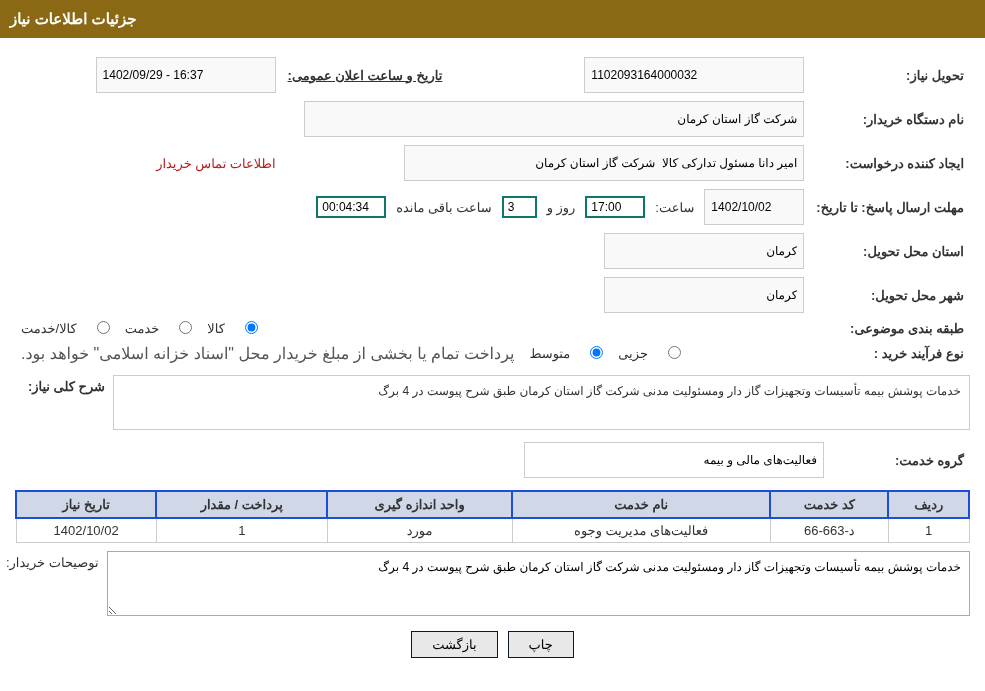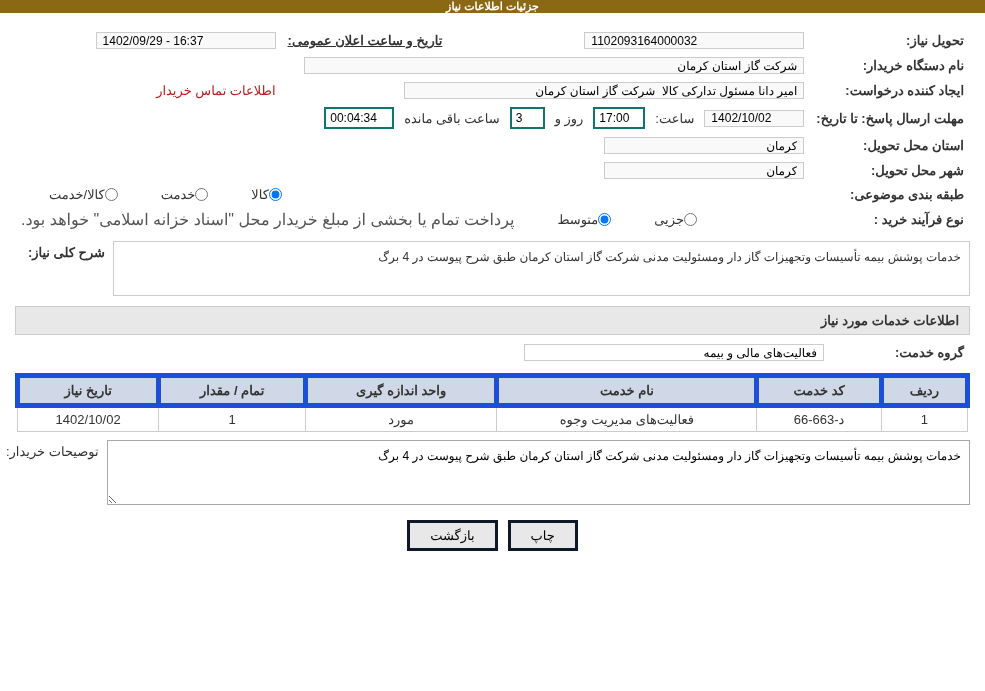--- a/index.html
+++ b/index.html
@@ -12,23 +12,23 @@
     }
     .page-container {
       max-width: 985px;
       margin: 0 auto;
       background: #fff;
       min-height: 691px;
     }
     .header-bar {
       background: #8B6914;
       color: white;
-      text-align: center;
-      padding: 0;
-      font-size: 11px;
+      text-align: left;
+      padding: 10px;
+      font-size: 15px;
       font-weight: bold;
     }
     .main-content {
       padding: 15px;
     }
     .info-table {
       width: 100%;
       border-collapse: collapse;
       margin-bottom: 8px;
     }
@@ -47,21 +47,21 @@
       text-align: right;
     }
     .input-field {
       border: 1px solid #ccc;
       padding: 3px 6px;
       background: #fff;
       width: 100%;
       text-align: right;
       font-family: Tahoma, Arial, sans-serif;
       font-size: 12px;
-      height: 17px;
+      height: 36px;
     }
     .input-readonly {
       background: #f9f9f9;
     }
     .row-flex {
       display: flex;
       align-items: center;
       gap: 6px;
     }
     .link-blue {
@@ -70,24 +70,23 @@
       cursor: pointer;
     }
     .radio-group {
       display: flex;
       gap: 15px;
       align-items: center;
       justify-content: flex-end;
     }
     .radio-label {
       display: flex;
-      align-items: center;
-      gap: 0;
+      align-items: flex-start;
+      gap: 20px;
       cursor: pointer;
-      margin-left: 28px;
     }
     .section-title {
       background: #e8e8e8;
       border: 1px solid #ccc;
       padding: 6px 10px;
       font-weight: bold;
       text-align: right;
       margin: 10px 0 5px 0;
     }
     .description-box {
@@ -98,42 +97,42 @@
       min-height: 60px;
       direction: rtl;
     }
     .services-table {
       width: 100%;
       border-collapse: collapse;
       margin: 8px 0;
     }
     .services-table th {
       background: #d0d8e8;
-      border: 5px solid #1d4ed8;
+      border: 2px solid #1d4ed8;
       padding: 5px 8px;
       text-align: center;
       font-weight: bold;
     }
     .services-table td {
       border: 1px solid #ccc;
       padding: 4px 8px;
       text-align: center;
     }
     .services-table tr:nth-child(even) td {
       background: #f5f5f5;
     }
     .button-row {
       display: flex;
       justify-content: center;
       gap: 10px;
       margin: 15px 0;
     }
     .btn {
       padding: 5px 20px;
-      border: 3px solid #0f172a;
+      border: 1px solid #0f172a;
       cursor: pointer;
       font-family: Tahoma, Arial, sans-serif;
       font-size: 13px;
       background: #e8e8e8;
     }
     .small-label {
       white-space: nowrap;
       margin: 0 4px;
     }
     .small-input {
@@ -213,21 +212,21 @@
           <a class="link-blue">اطلاعات تماس خریدار</a>
         </td>
       </tr>
 
       <tr>
         <td class="label-cell">مهلت ارسال پاسخ: تا تاریخ:</td>
         <td class="value-cell" colspan="4">
           <div class="row-flex">
             <input class="input-field input-readonly ltr-input" style="width: 100px;" readonly="" value="1402/10/02">
             <span class="small-label">ساعت:</span>
-            <input class="small-input ltr-input" style="width: 52px;" readonly="" value="17:00">
+            <input class="small-input ltr-input" style="width: 60px;" readonly="" value="17:00">
             <span class="small-label">روز و</span>
             <input class="small-input ltr-input" style="width: 35px;" readonly="" value="3">
             <span class="small-label">ساعت باقی مانده</span>
             <input class="small-input ltr-input" style="width: 70px;" readonly="" value="00:04:34">
           </div>
         </td>
       </tr>
 
       <tr>
         <td class="label-cell">استان محل تحویل:</td>
@@ -282,41 +281,40 @@
     </tbody>
       </table>
 
     <div style="display:flex; align-items:flex-start; gap:8px; margin: 8px 0;">
       <div class="description-box" style="flex:1; min-height:55px; font-size:12px;">
         <span>خدمات پوشش بیمه تأسیسات وتجهیزات گاز دار ومسئولیت مدنی شرکت گاز استان کرمان طبق شرح پیوست در 4 برگ</span>
       </div>
       <div style="font-weight:bold; white-space:nowrap; padding-top:4px; min-width:90px; text-align:right;">شرح کلی نیاز:</div>
     </div>
 
-    <div class="section-title">اطلاعات خدمات مورد نیاز</div>
 
     <table class="info-table">
       <tbody>
           <tr>
         <td class="label-cell">گروه خدمت:</td>
         <td class="value-cell">
           <input class="input-field" style="width: 300px;" value="فعالیت‌های مالی و بیمه">
         </td>
       </tr>
     </tbody>
       </table>
 
     <table class="services-table">
       <thead>
         <tr>
           <th>ردیف</th>
           <th>کد خدمت</th>
           <th>نام خدمت</th>
           <th>واحد اندازه گیری</th>
-          <th>تمام / مقدار</th>
+          <th>پرداخت / مقدار</th>
           <th>تاریخ نیاز</th>
         </tr>
       </thead>
       <tbody>
         <tr>
           <td>1</td>
           <td>د-663-66</td>
           <td>فعالیت‌های مدیریت وجوه</td>
           <td>مورد</td>
           <td>1</td>

